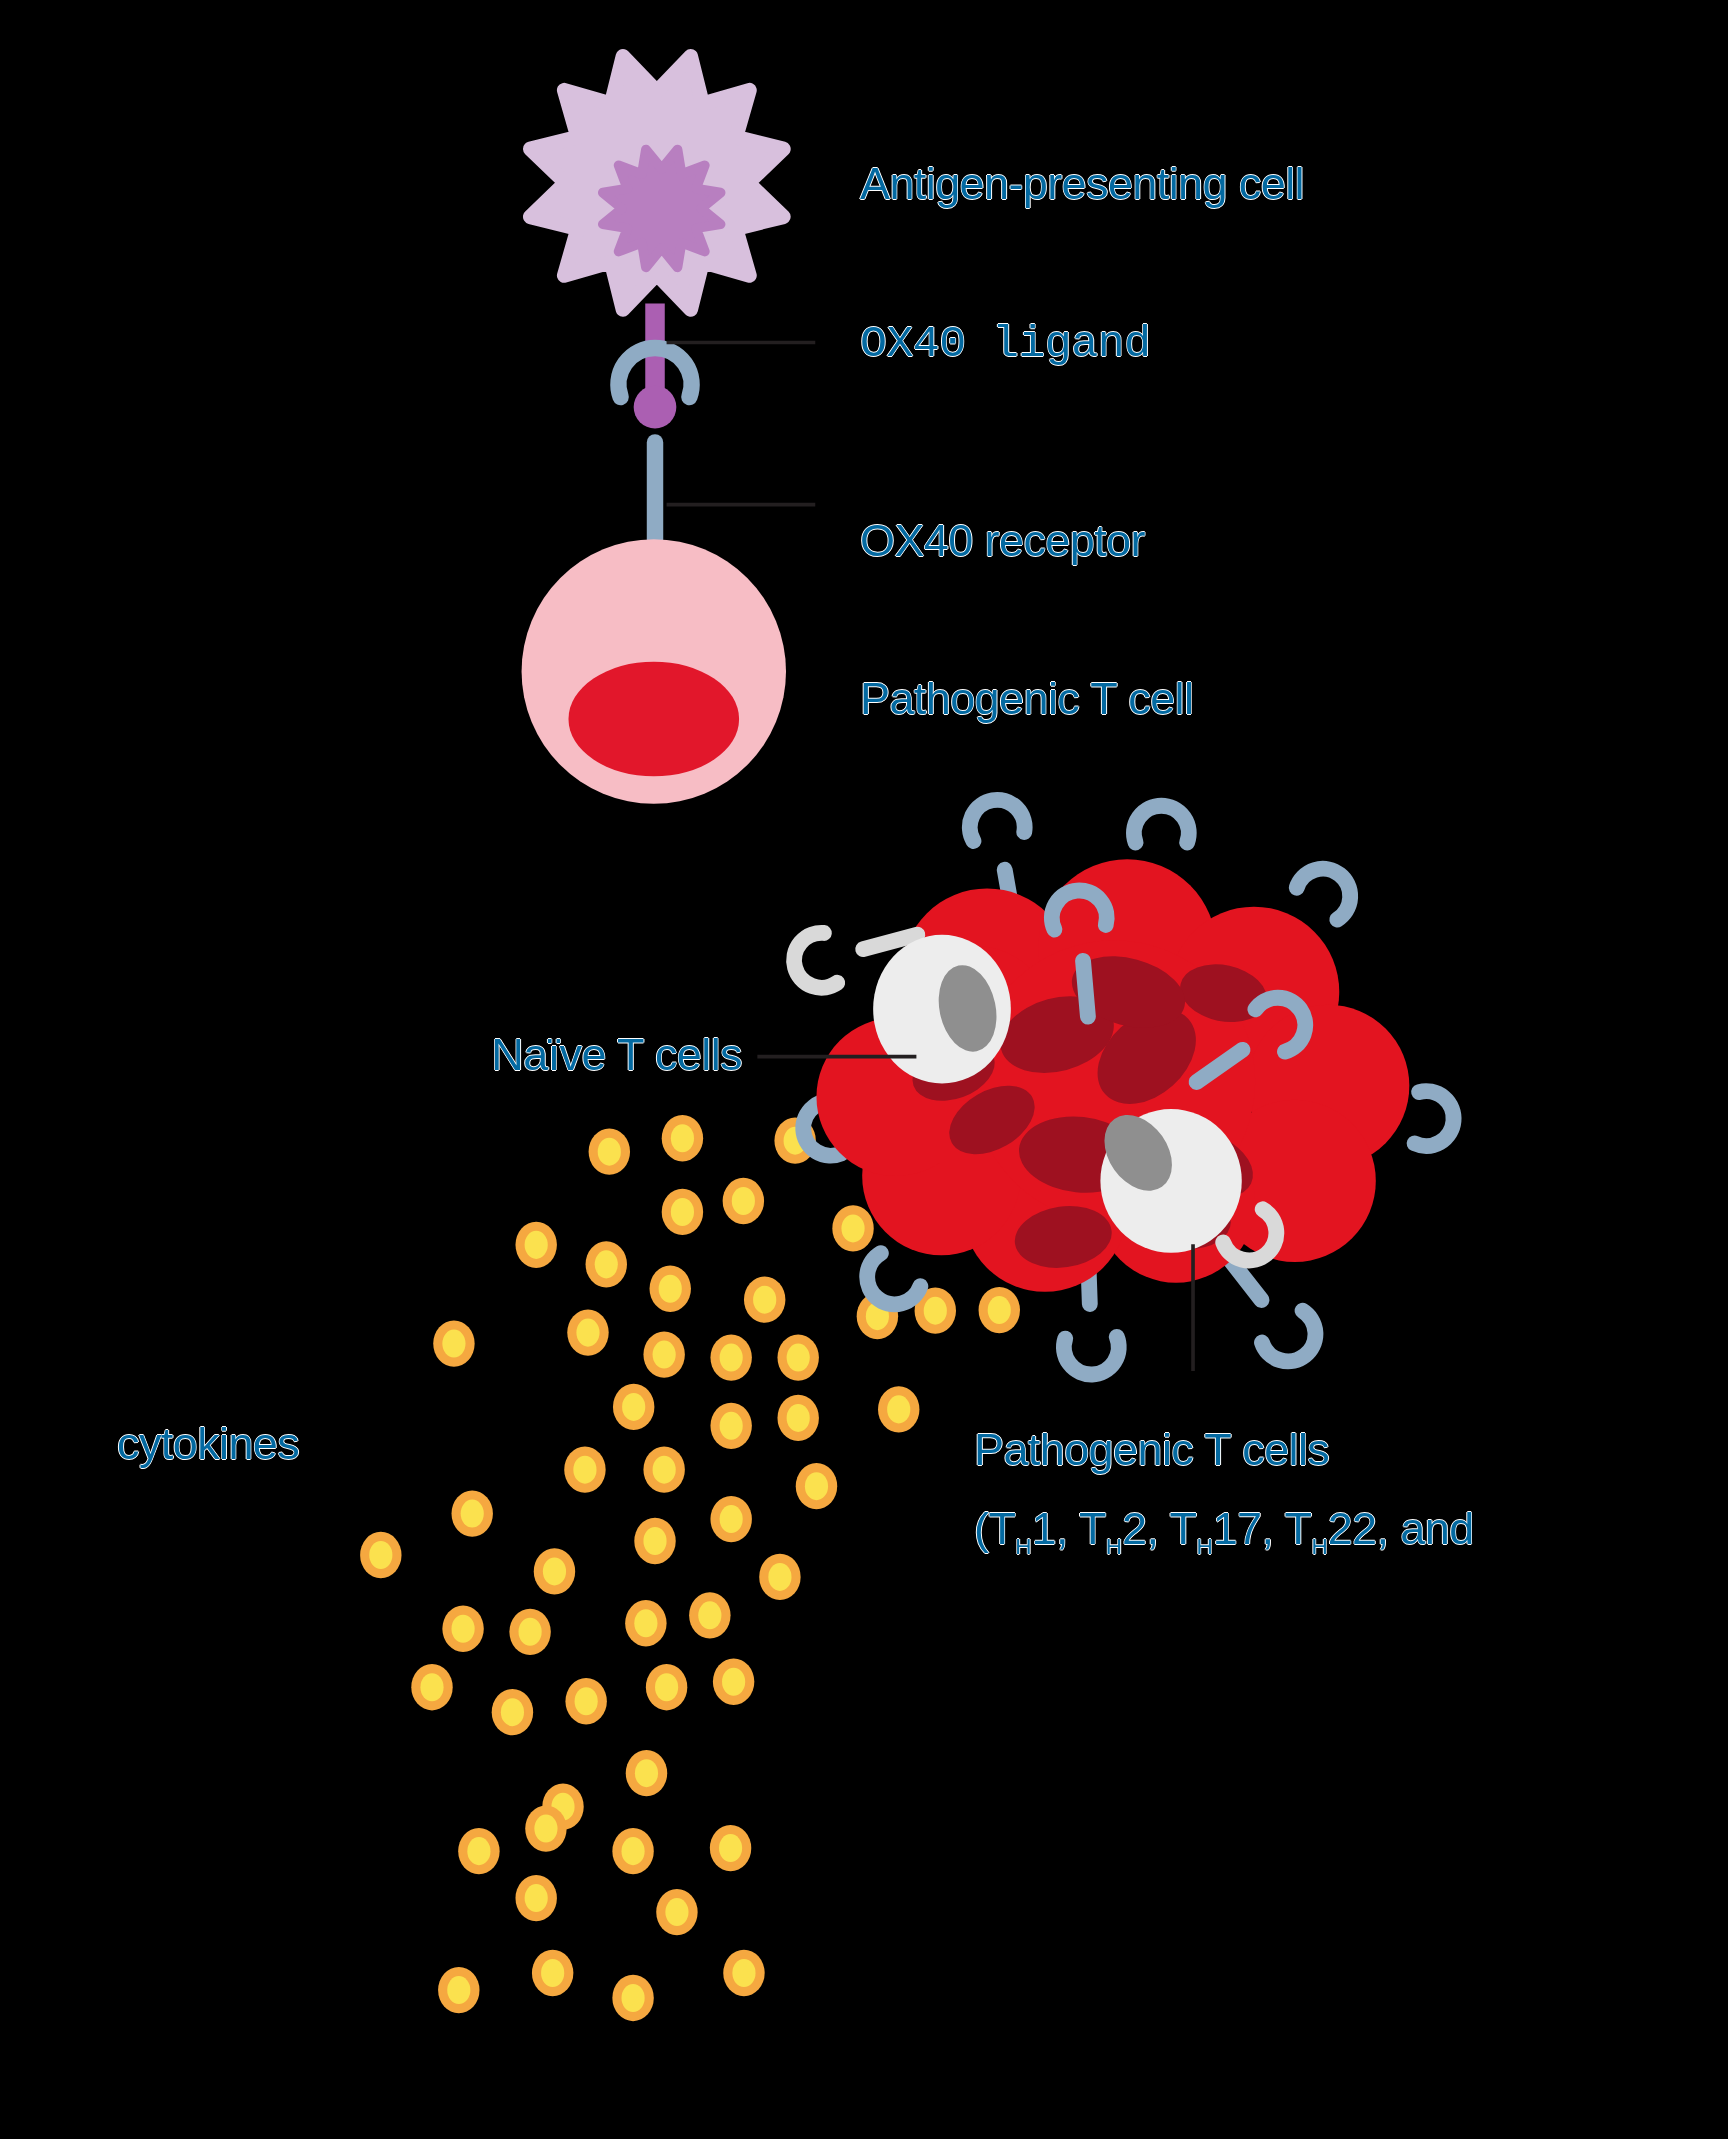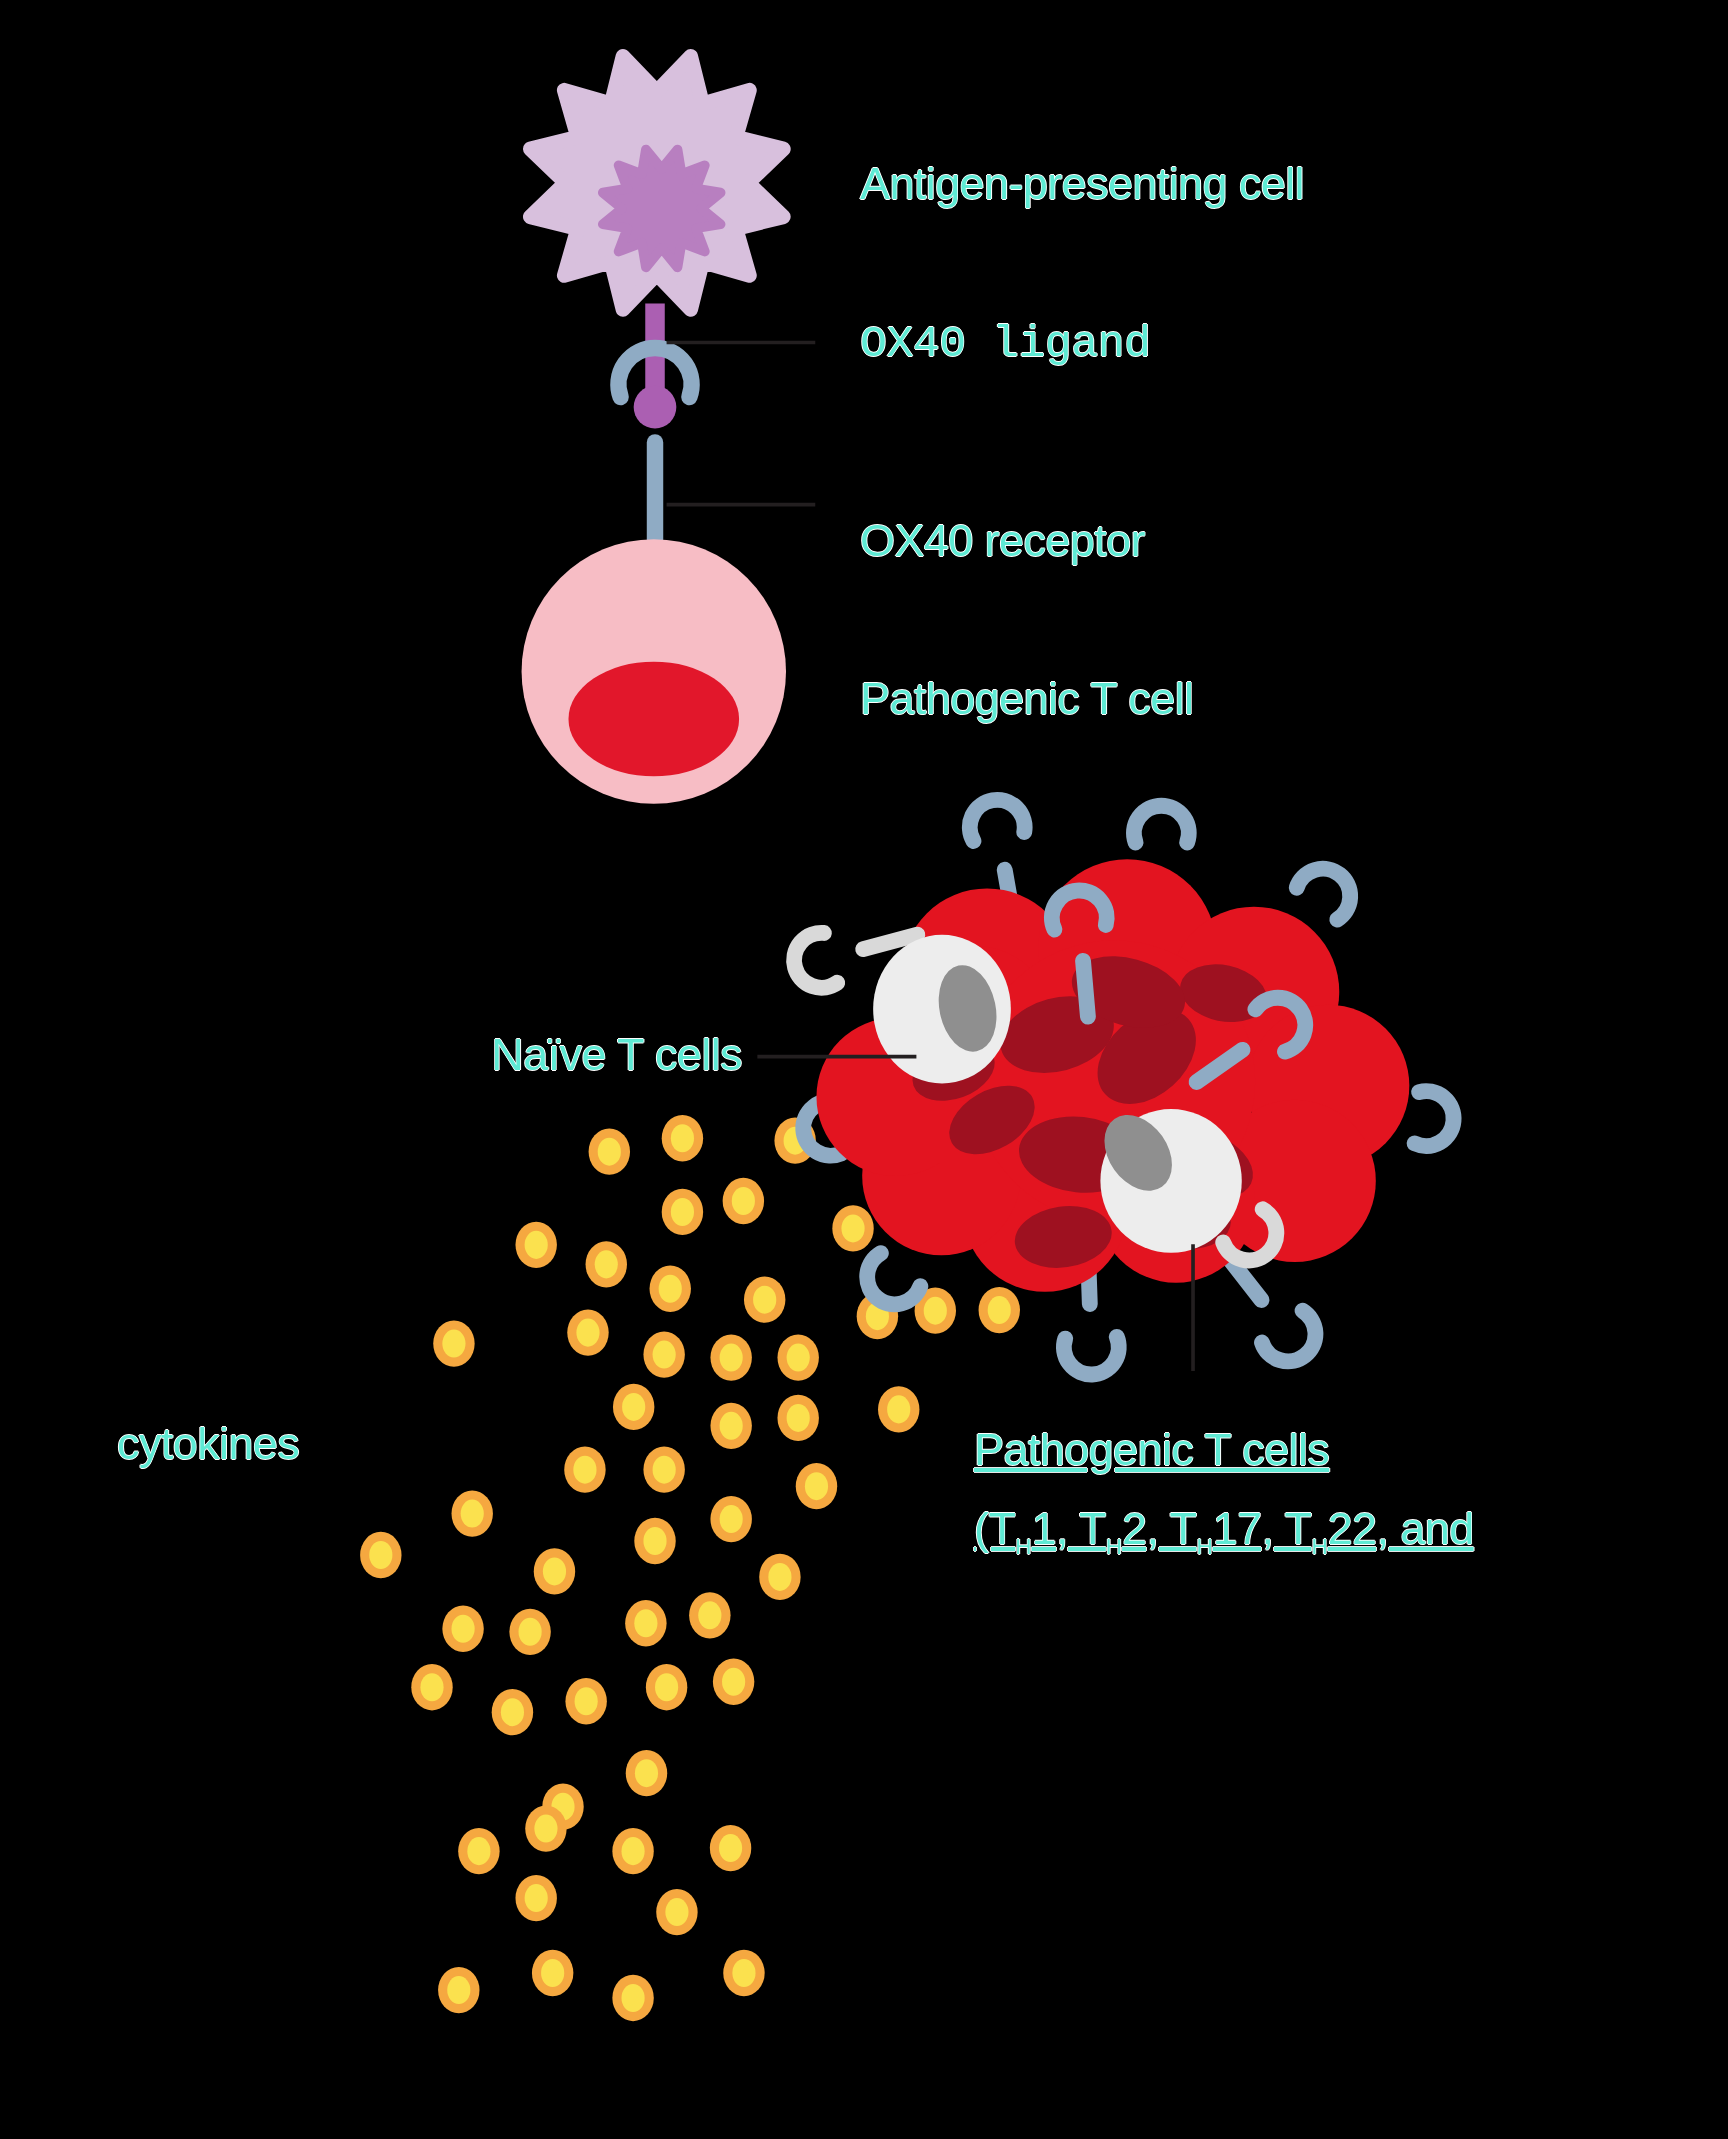--- a/index.html
+++ b/index.html
@@ -1,24 +1,24 @@
 <!DOCTYPE html>
 <html style="font-size:9.7px"><head>
 <meta charset="utf-8">
 <style>
   html,body{margin:0;padding:0;background:#000;}
   #canvas{position:relative;width:1728px;height:2140px;background:#000;overflow:hidden;
           font-family:"Liberation Sans",sans-serif;}
   #art{position:absolute;left:0;top:0;}
-  .lbl{position:absolute;font-size:45px;line-height:45px;color:#5eead4;white-space:nowrap;
+  .lbl{position:absolute;font-size:45px;line-height:45px;color:#0369a1;white-space:nowrap;
        letter-spacing:-0.6px;
        text-shadow:0.9px 0 0.6px #fff,-0.9px 0 0.6px #fff,0 0.9px 0.6px #fff,0 -0.9px 0.6px #fff;}
   .lbl sub{font-size:22.5px;vertical-align:-9.7px;letter-spacing:0;}
   .multi{line-height:66px;}
-  .patho{line-height:79px;text-decoration:underline;}
+  .patho{line-height:79px;}
 </style>
 </head>
 <body>
 
 <div id="canvas">
 
   <svg id="art" width="1728" height="2140" viewBox="0 0 2836 3512">
     <defs>
       <g id="rcpt">
         <path d="M-42.3 -15.4 A45 45 0 1 1 42.3 -15.4" fill="none" stroke-width="26" stroke-linecap="round"></path>

